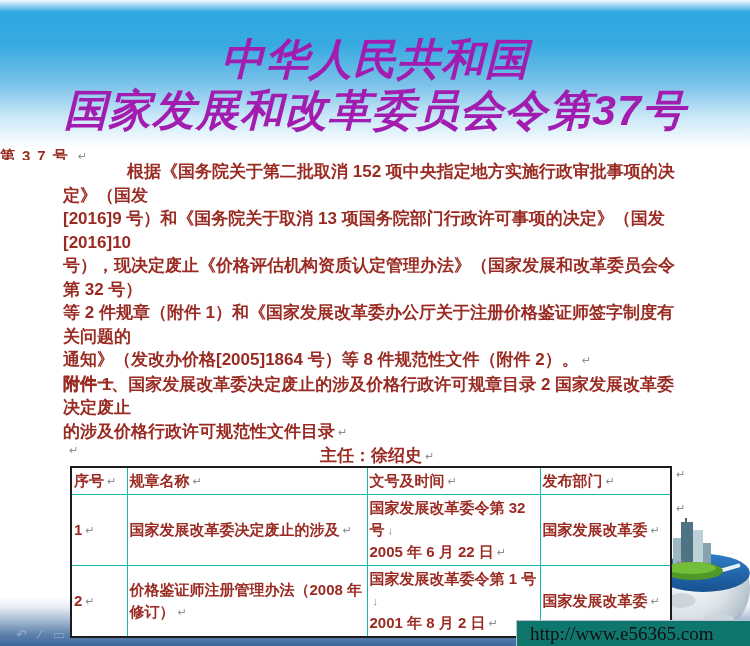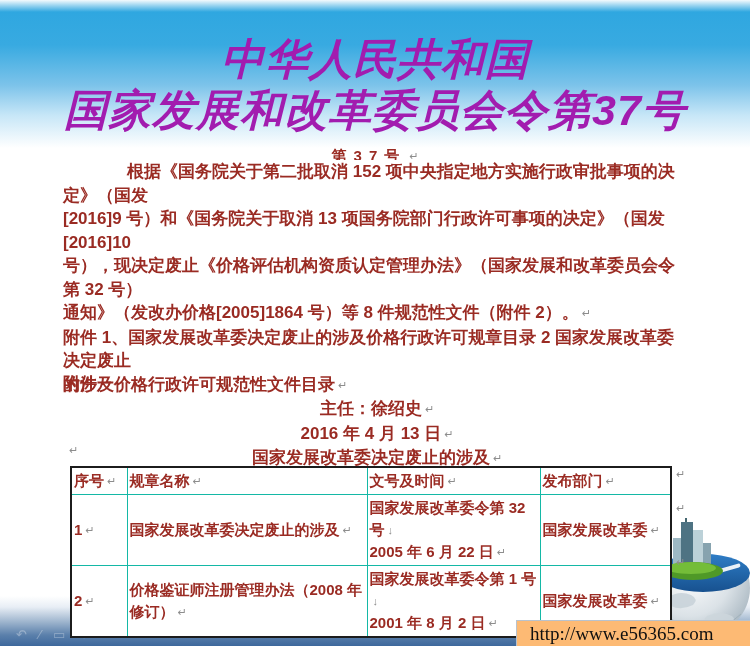--- a/index.html
+++ b/index.html
@@ -14,21 +14,21 @@
   }
   
   .title{
     position:absolute;left:0;top:34px;width:750px;text-align:center;
     font-size:43px;line-height:51px;font-weight:bold;font-style:italic;
     color:#a21caf;letter-spacing:1px;z-index:2;
   }
   
   .clipped-heading{
     position:absolute;left:0;top:147px;width:750px;height:13px;overflow:hidden;
-    text-align:center;z-index:2;
+    text-align:left;z-index:2;
   }
   .clipped-heading .inner{
     display:inline-block;margin-top:-7px;font-size:15px;font-weight:bold;
     color:#9a2b23;letter-spacing:7px;
   }
   .clipped-heading .mark{letter-spacing:0;}
   
   .doc-text{
     position:absolute;left:63px;top:160px;width:628px;
     font-size:17px;font-weight:bold;color:#9a2b23;line-height:23.5px;z-index:2;
@@ -62,21 +62,21 @@
     background:linear-gradient(180deg,rgba(255,255,255,0) 0%,#e8eef5 22%,#9db4cd 52%,#5b80ab 78%,#3d689c 100%);
   }
   .watermarks{
     position:absolute;left:16px;bottom:4px;font-size:13px;letter-spacing:12px;
     color:rgba(255,255,255,0.32);z-index:2;white-space:nowrap;
   }
   
   .globe{position:absolute;left:655px;top:518px;width:95px;height:128px;z-index:2;}
   
   .url-box{
-    position:absolute;left:516px;top:620px;width:234px;height:26px;background:#fdba74;
+    position:absolute;left:516px;top:620px;width:234px;height:26px;background:#0f766e;
     border-top:1px solid #b9c2cc;border-left:1px solid #b9c2cc;box-sizing:border-box;
     display:flex;align-items:center;padding-left:13px;z-index:5;
     font-family:"Liberation Serif", serif;font-size:19px;color:#101010;
   }
 </style>
 </head>
 <body>
 
 <div class="slide">
 
@@ -88,20 +88,21 @@
   </div>
 
   <div class="clipped-heading">
     <span class="inner"><span>第37号</span><span class="mark">↵</span></span>
   </div>
 
   <div class="doc-text">
     <div class="indent">根据《国务院关于第二批取消 152 项中央指定地方实施行政审批事项的决定》（国发</div>
     <div>[2016]9 号）和《国务院关于取消 13 项国务院部门行政许可事项的决定》（国发[2016]10</div>
     <div>号），现决定废止《价格评估机构资质认定管理办法》（国家发展和改革委员会令第 32 号）</div>
+    <div>等 2 件规章（附件 1）和《国家发展改革委办公厅关于注册价格鉴证师签字制度有关问题的</div>
     <div><span>通知》（发改办价格[2005]1864 号）等 8 件规范性文件（附件 2）。</span><span class="mark">↵</span></div>
     <div>附件 1、国家发展改革委决定废止的涉及价格行政许可规章目录 2 国家发展改革委决定废止</div>
     <div><span>的涉及价格行政许可规范性文件目录</span><span class="mark">↵</span></div>
     <div class="center"><span>主任：徐绍史</span><span class="mark">↵</span></div>
     <div class="center"><span>2016 年 4 月 13 日</span><span class="mark">↵</span></div>
     <div class="center"><span>国家发展改革委决定废止的涉及</span><span class="mark">↵</span></div>
     <div class="center"><span>价格行政许可规章目录(共 2 件)</span><span class="mark">↵</span></div>
   </div>
 
   <div class="annex-label">附件一</div>

